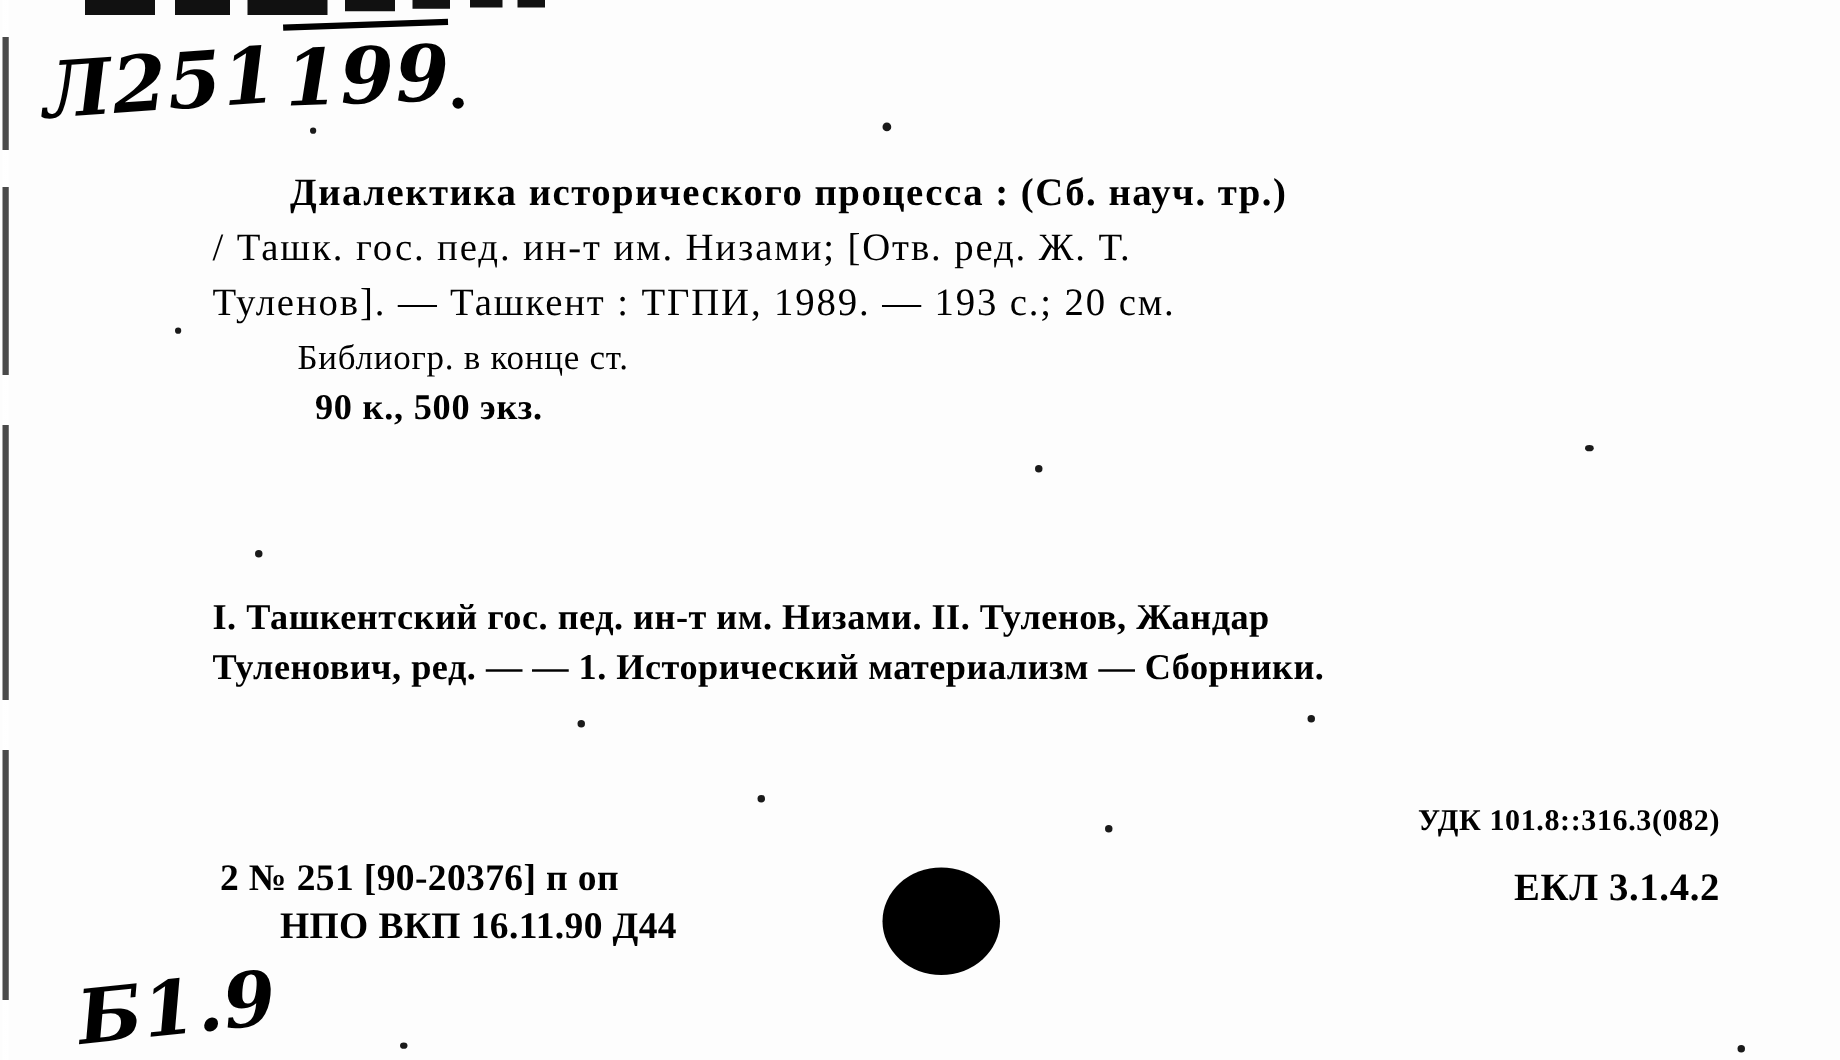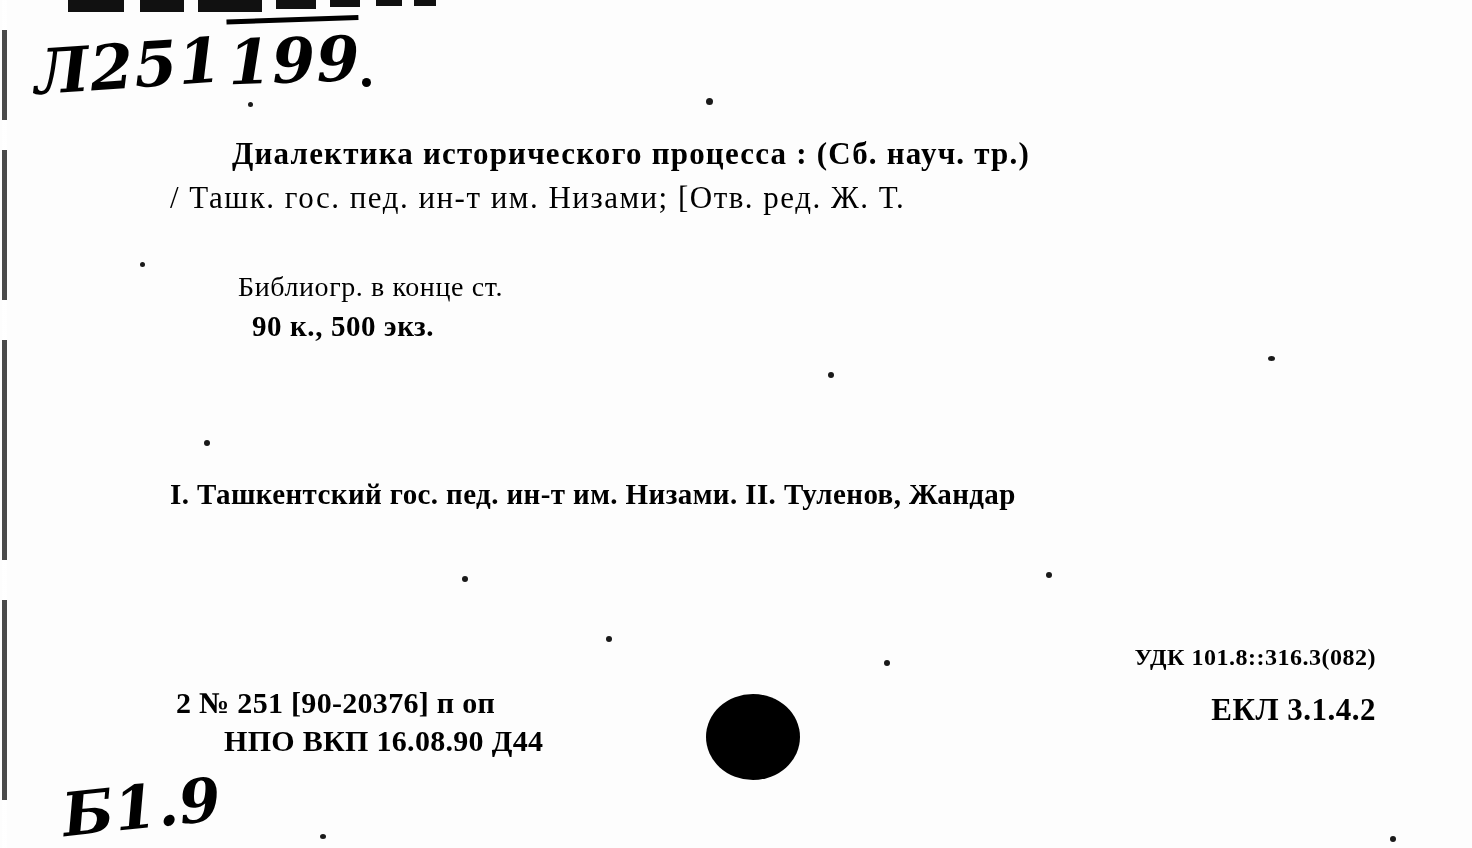--- a/index.html
+++ b/index.html
@@ -190,35 +190,37 @@
   <div class="top-artifact" style="left:414px; width:22px; height:6px;"></div>
 
   <div class="hand" id="hand-top">
     <span>Л251</span><span class="frac">199</span>
   </div>
   <div id="hand-dot"></div>
 
   <div class="body-text" id="title-block">
     <div class="l1">Диалектика исторического процесса : (Сб. науч. тр.)</div>
     <div class="l2">/ Ташк. гос. пед. ин-т им. Низами; [Отв. ред. Ж. Т.</div>
+    <div class="l3">Туленов]. — Ташкент : ТГПИ, 1989. — 193 с.; 20 см.</div>
   </div>
 
   <div class="body-text" id="note1">Библиогр. в конце ст.</div>
   <div class="body-text" id="note2">90 к., 500 экз.</div>
 
   <div class="body-text" id="tracings">
     <div class="t1">I. Ташкентский гос. пед. ин-т им. Низами. II. Туленов, Жандар</div>
+    <div class="t2">Туленович, ред. — — 1. Исторический материализм — Сборники.</div>
   </div>
 
   <div id="udk">УДК 101.8::316.3(082)</div>
   <div id="ekl">ЕКЛ 3.1.4.2</div>
 
   <div id="footer-block">
     <div class="f2">2 № 251 [90-20376] п оп</div>
-    <div class="f3">НПО ВКП 16.08.90 Д44</div>
+    <div class="f3">НПО ВКП 16.11.90 Д44</div>
   </div>
 
   <div id="blob"></div>
 
   <div class="hand" id="hand-bottom">Б1.9</div>
 
   <div class="speck" style="left:706px; top:98px;  width:7px;  height:7px;"></div>
   <div class="speck" style="left:828px; top:372px; width:6px;  height:6px;"></div>
   <div class="speck" style="left:1268px;top:356px; width:7px;  height:5px;"></div>
   <div class="speck" style="left:204px; top:440px; width:6px;  height:6px;"></div>

